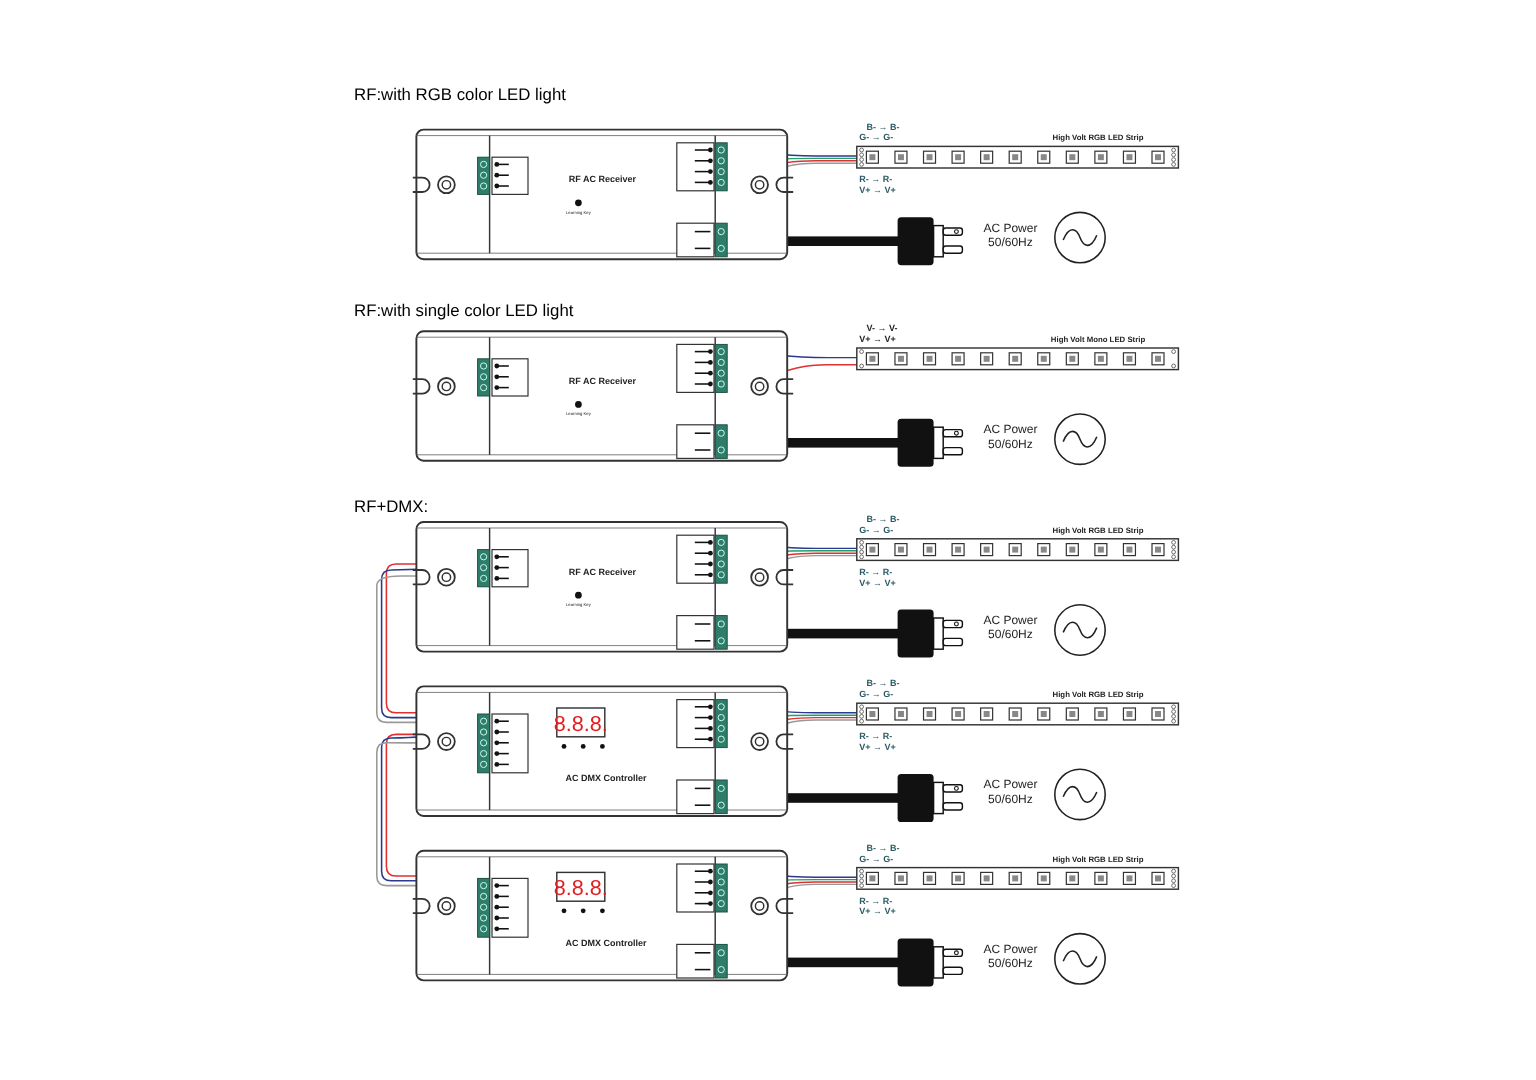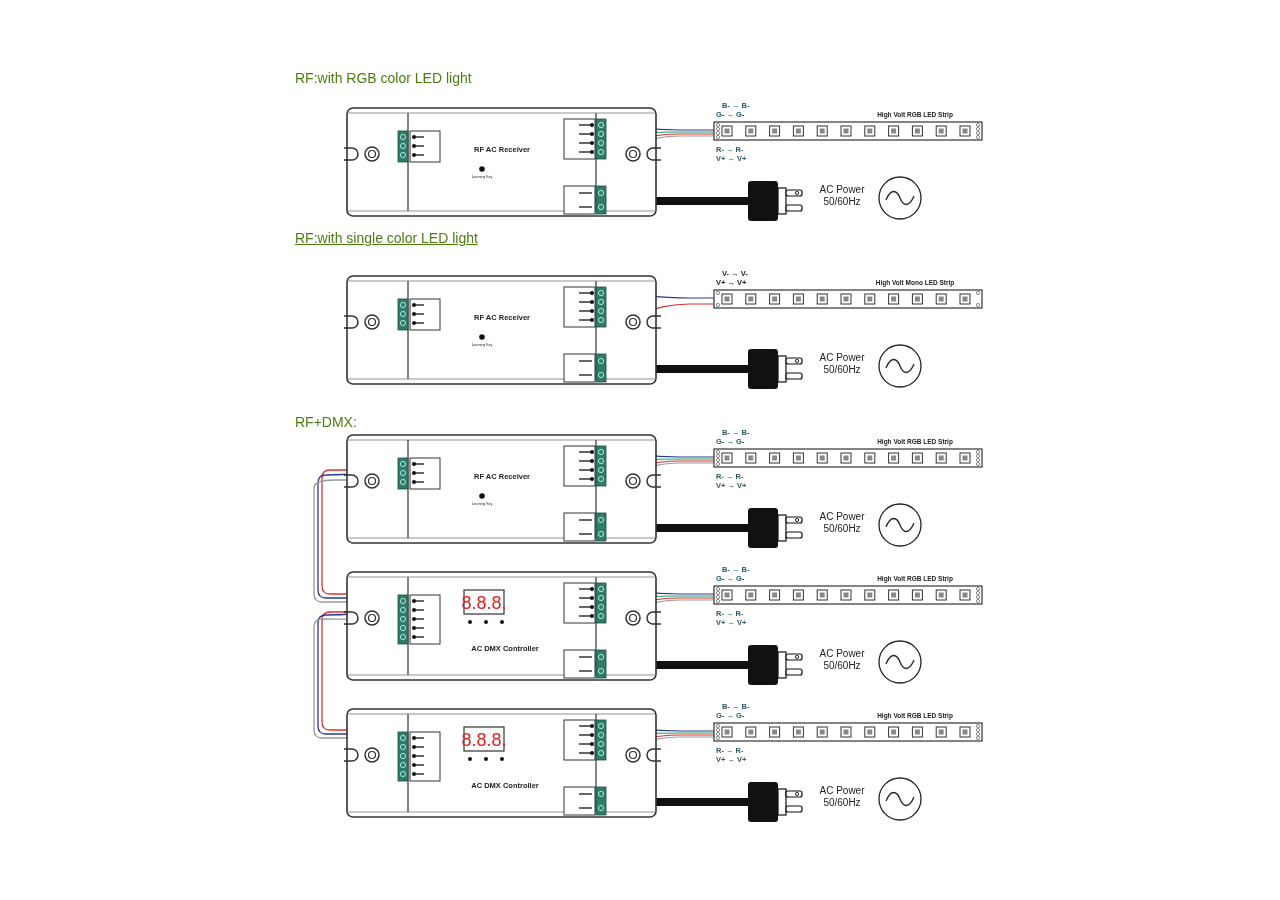--- a/index.html
+++ b/index.html
@@ -1,25 +1,25 @@
 <!DOCTYPE html>
 <html><head>
 <meta charset="utf-8">
 <style>
   html,body{margin:0;padding:0;background:#fff;}
   body{width:1280px;height:900px;position:relative;overflow:hidden;font-family:"Liberation Sans",sans-serif;}
-  .section-title{position:absolute;left:295px;font-size:14px;color:#4d7c0f;}
+  .section-title{position:absolute;left:295px;font-size:14px;color:#000000;}
   svg{position:absolute;left:0;top:0;}
   .lbl{font-family:"Liberation Sans",sans-serif;}
 </style>
 </head>
 <body>
 
 <div class="section-title" style="top:70px;">RF:with RGB color LED light</div>
-<div class="section-title" style="top:230px;text-decoration:underline;">RF:with single color LED light</div>
+<div class="section-title" style="top:250px;">RF:with single color LED light</div>
 <div class="section-title" style="top:402px;margin-top:12px;">RF+DMX:</div>
 
 <svg id="diagram" width="1280" height="900">
     <g>
       <path d="M398,464 C385,464 385,470 370,470 L330,470 Q322,470 322,478 L322,586 Q322,594 330,594 L370,594 C385,594 385,589 398,589" fill="none" stroke="#e03030" stroke-width="1.3"></path>
       <path d="M398,473 L326,475 Q318,475 318,483 L318,590 Q318,598 326,598 L398,598" fill="none" stroke="#2b3a8c" stroke-width="1.3"></path>
       <path d="M398,482 C385,482 385,480 372,480 L334,480 Q314,480 314,488 L314,594 Q314,602 322,602 L360,602 C380,602 385,616 398,616" fill="none" stroke="#999999" stroke-width="1.3"></path>
       <path d="M398,606 C385,606 385,612 370,612 L330,612 Q322,612 322,620 L322,722 Q322,730 330,730 L370,730 C385,730 385,724 398,724" fill="none" stroke="#e03030" stroke-width="1.3"></path>
       <path d="M398,598 C385,608 370,615 326,615 Q318,615 318,623 L318,726 Q318,734 326,734 L398,734" fill="none" stroke="#2b3a8c" stroke-width="1.3"></path>
       <path d="M398,616 C380,620 360,619 322,619 Q314,619 314,627 L314,730 Q314,738 322,738 L360,738 C380,740 385,750 398,752" fill="none" stroke="#999999" stroke-width="1.3"></path>

